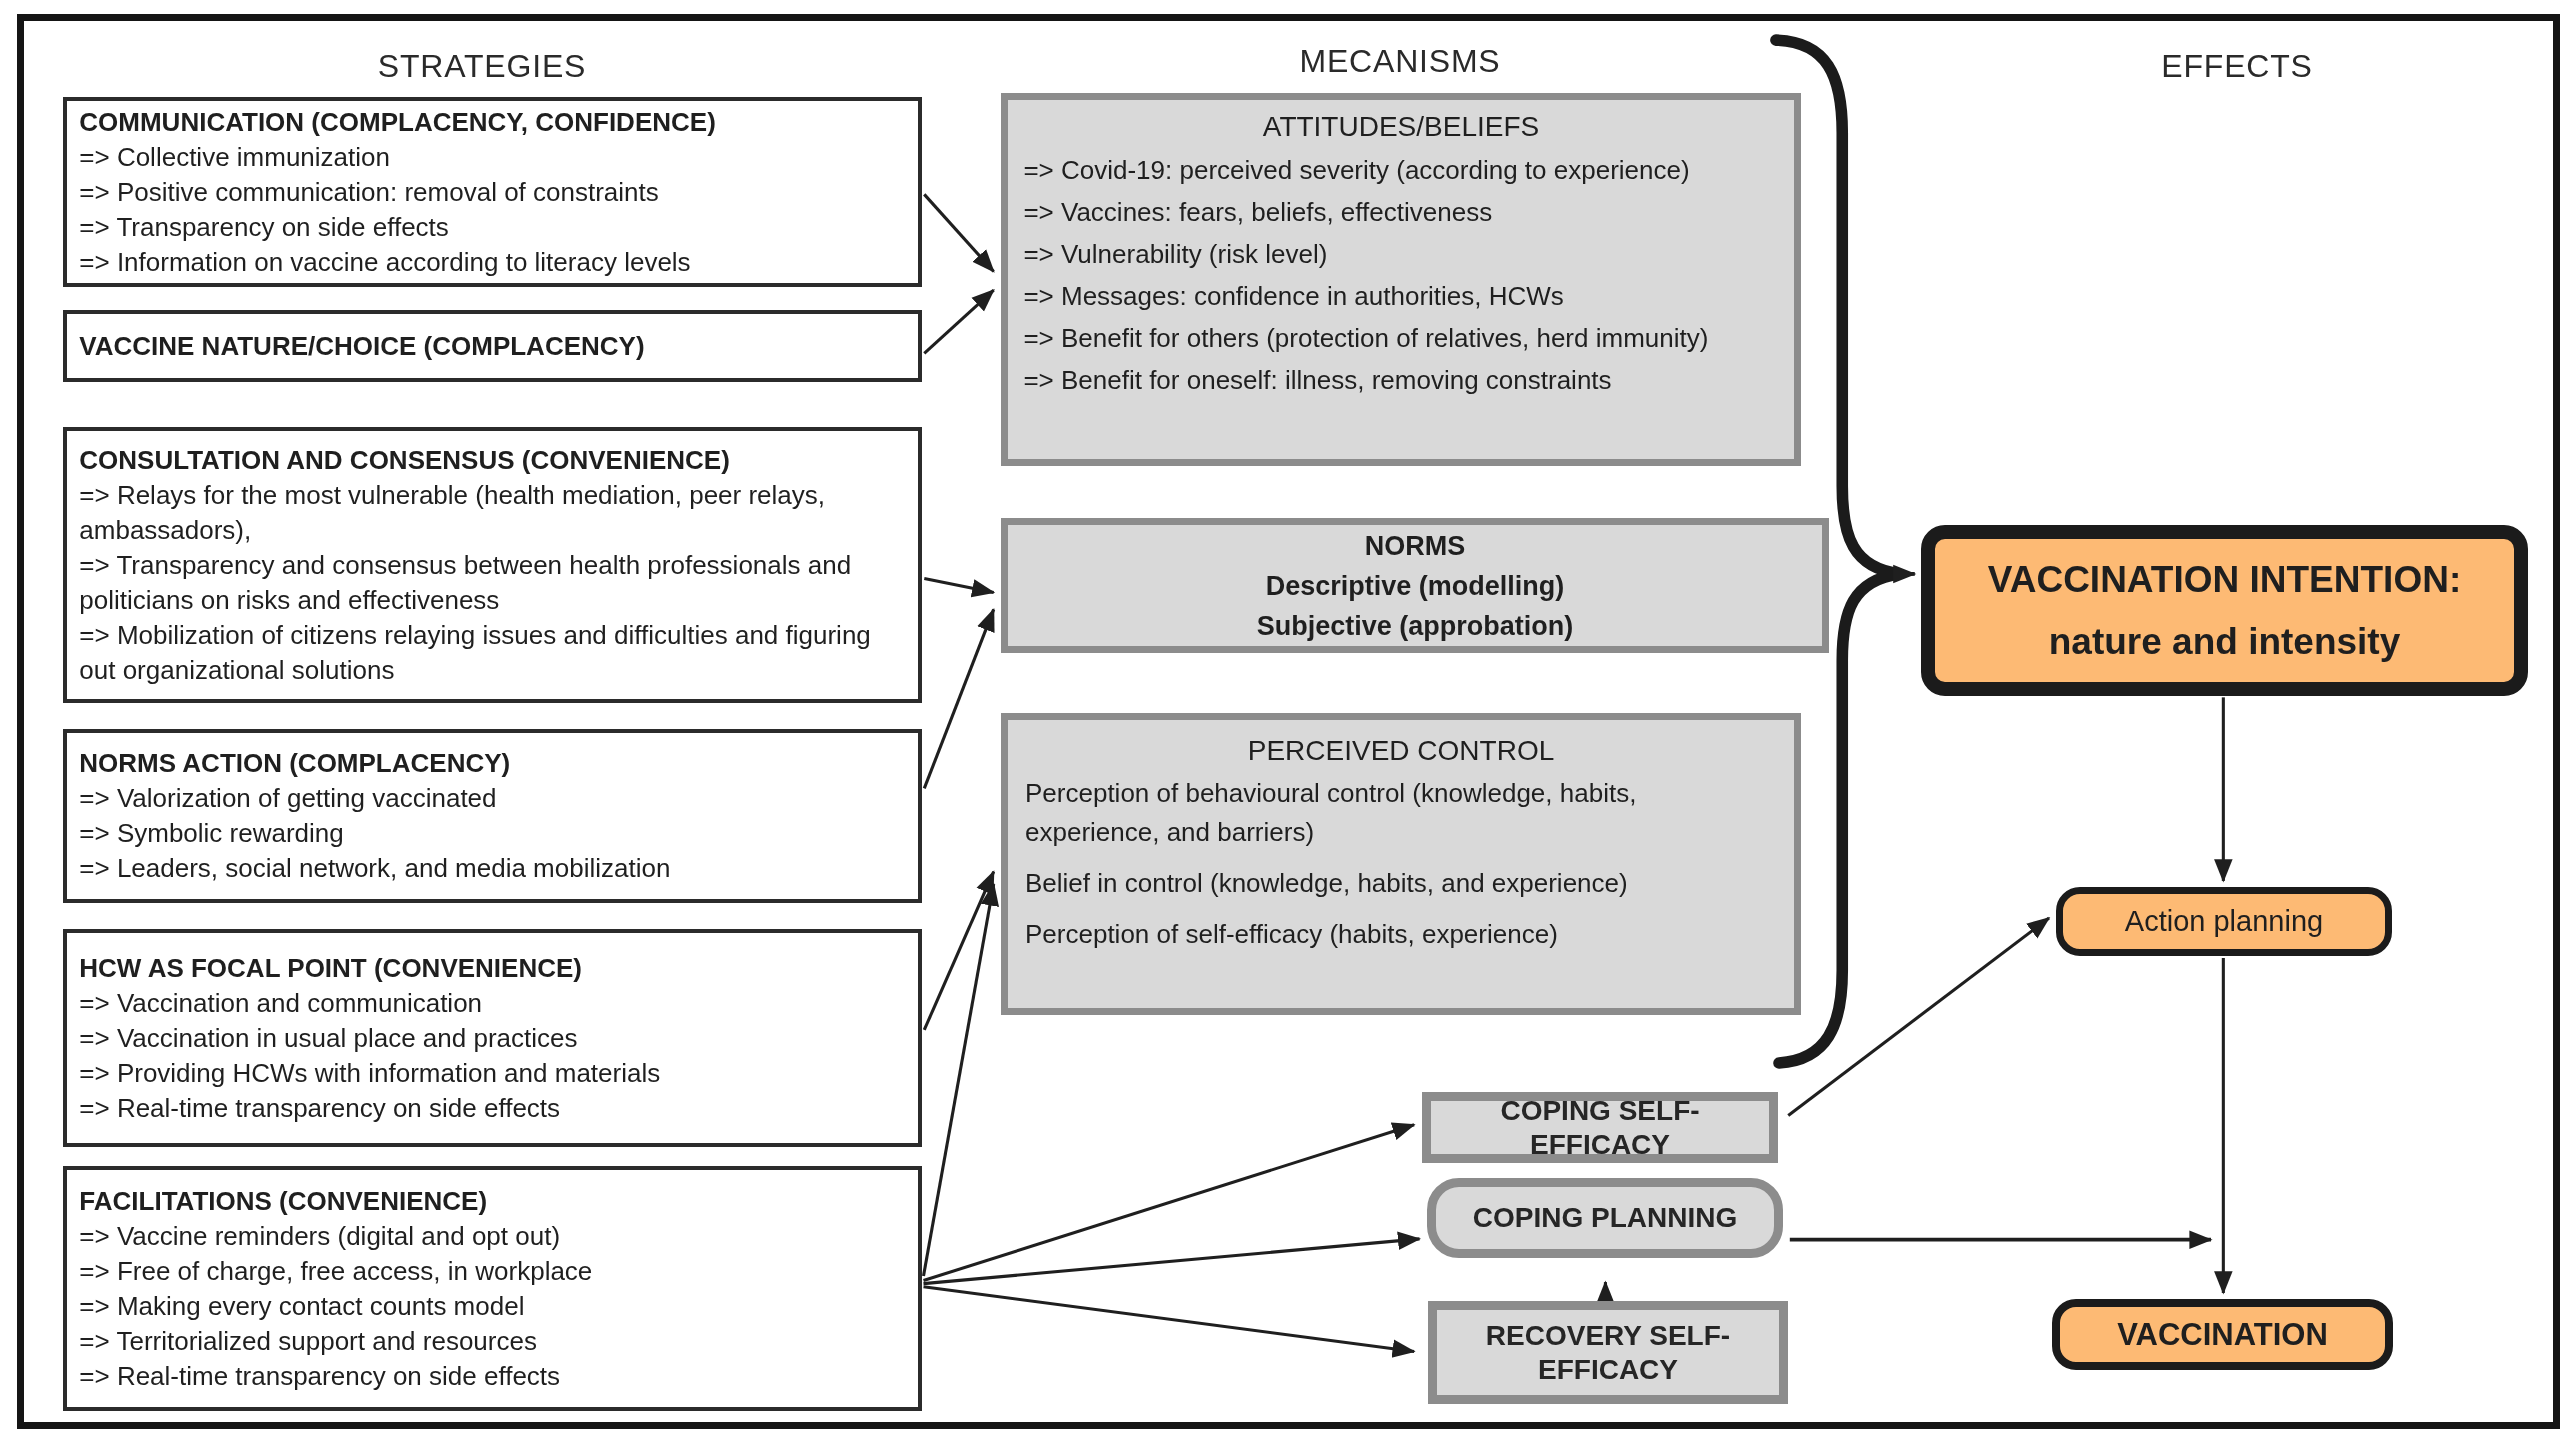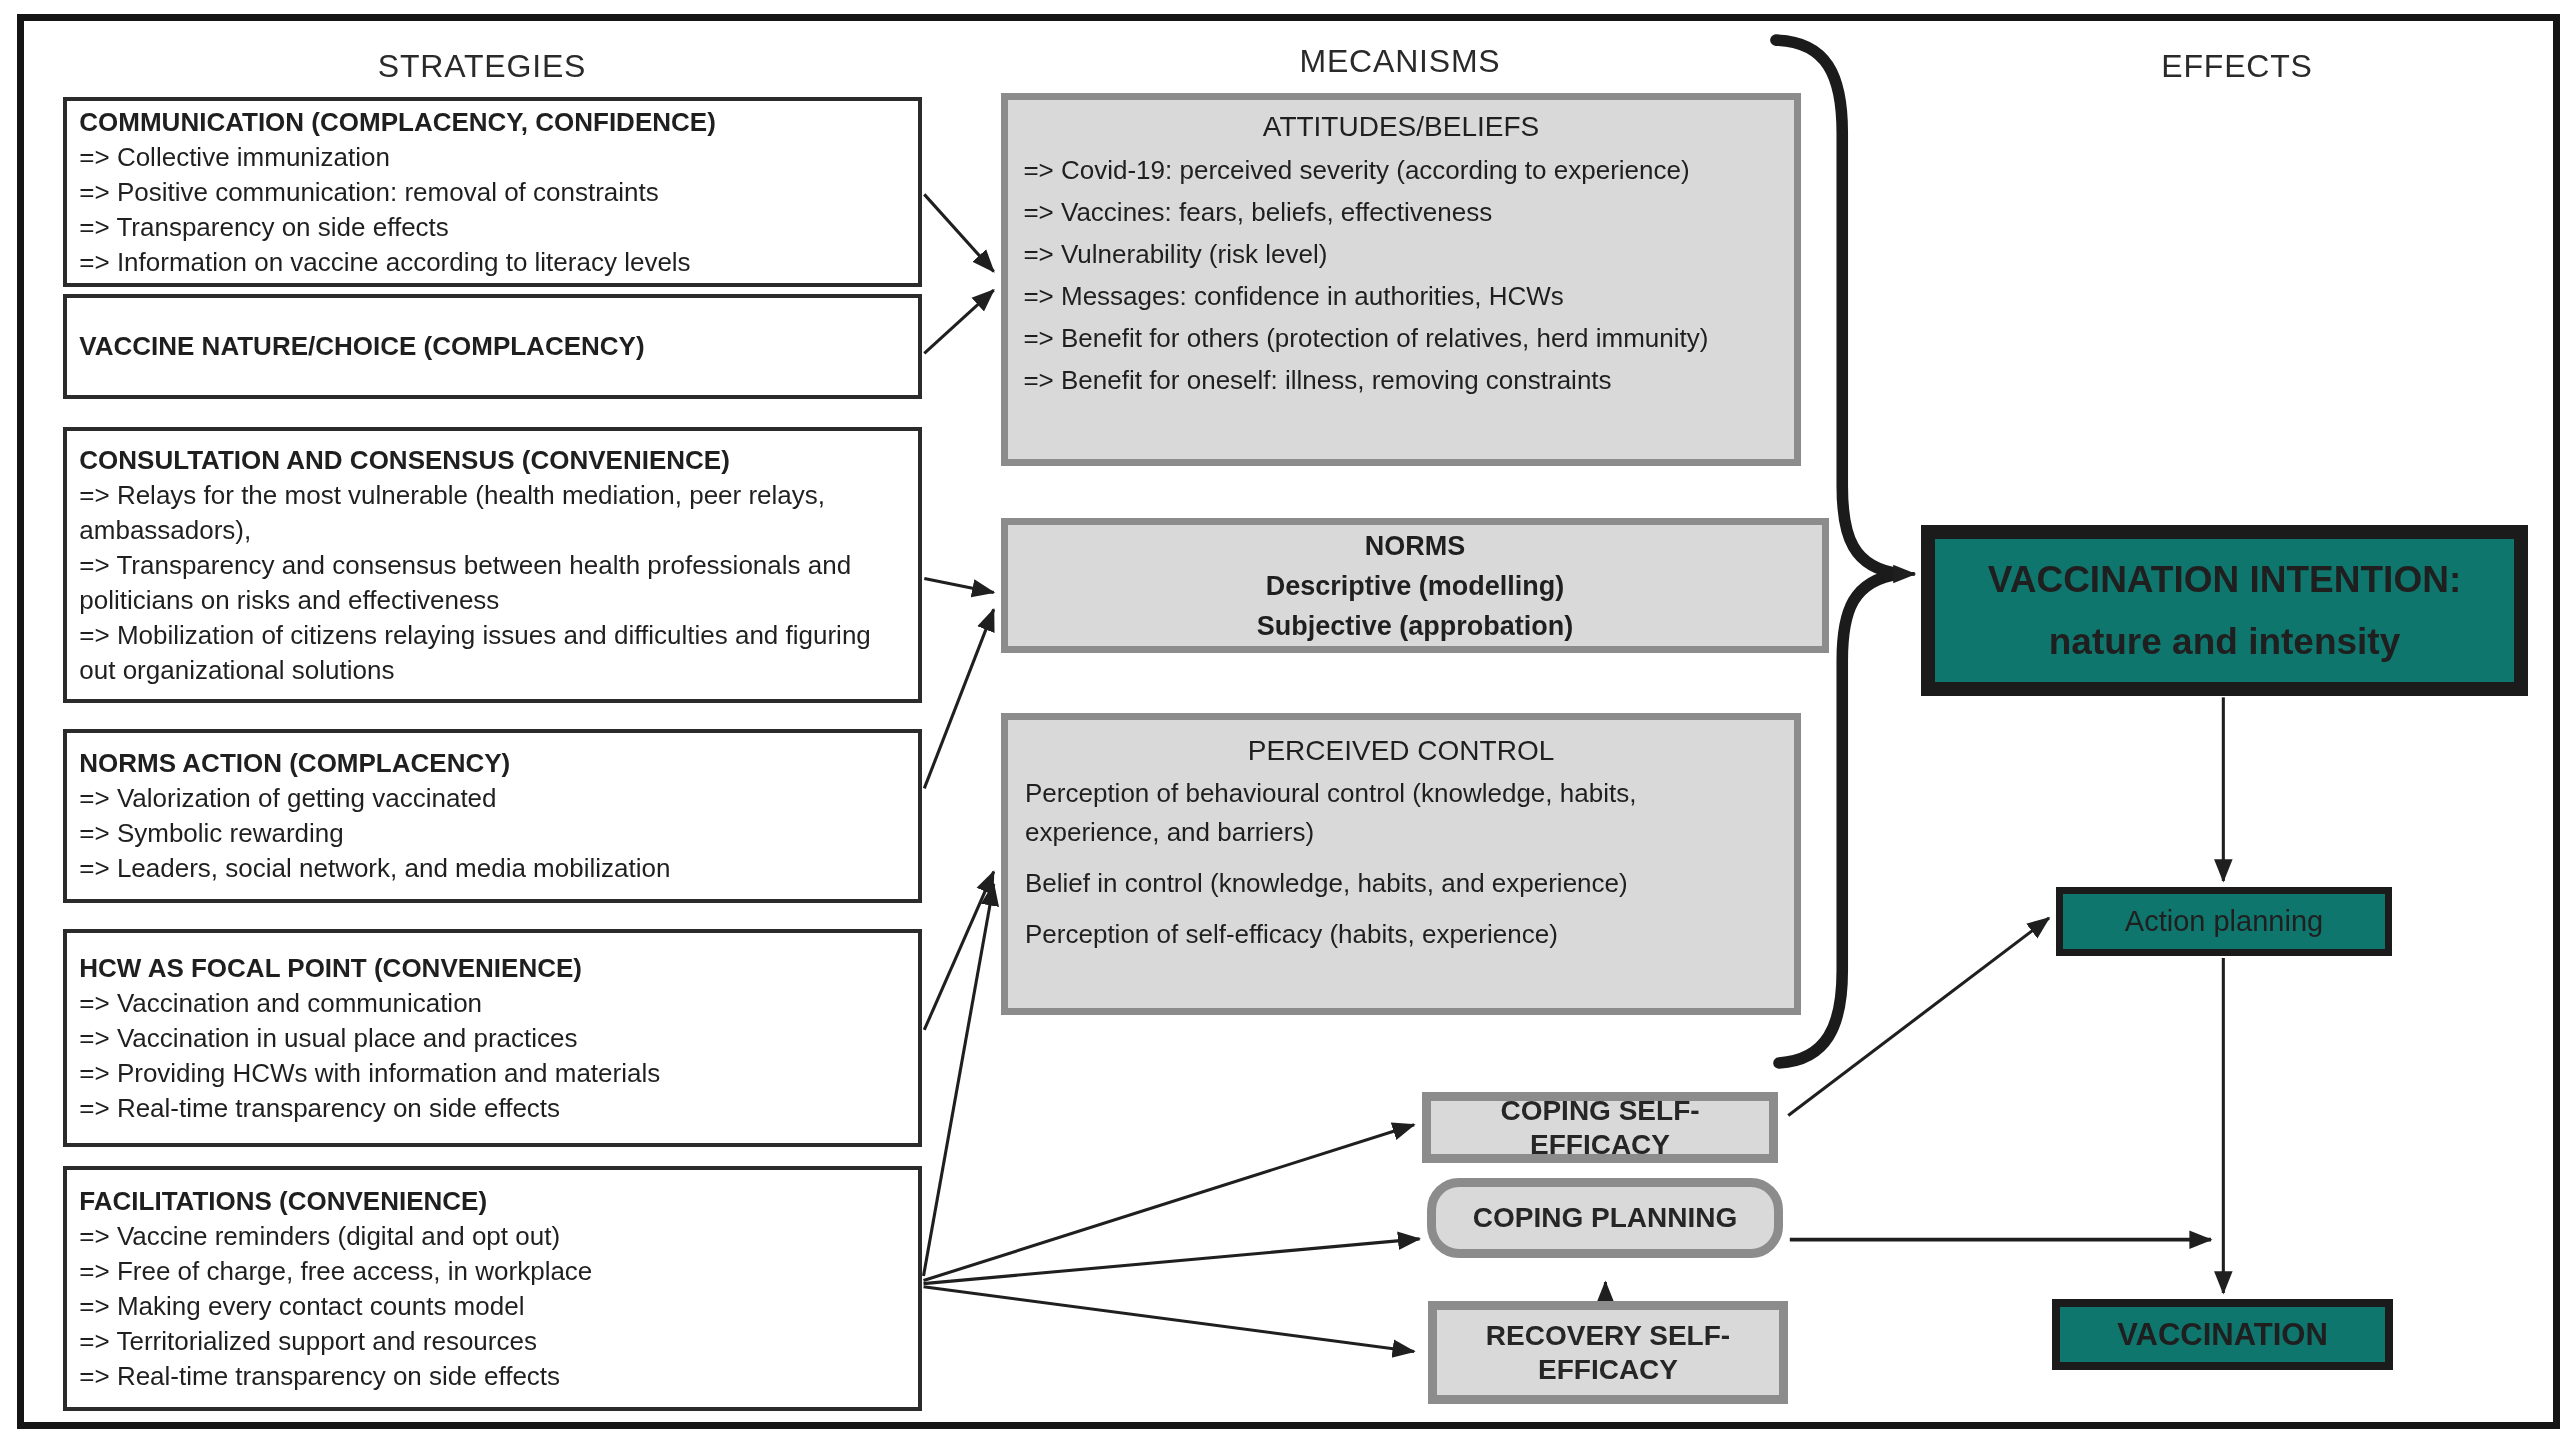--- a/index.html
+++ b/index.html
@@ -38,23 +38,24 @@
   .mbox.norms{display:flex;flex-direction:column;justify-content:center;text-align:center;}
   .norms-line{font-weight:bold;font-size:27px;line-height:40px;}
   .pc-item{font-size:26px;line-height:39px;padding:0 17px;margin-bottom:12.3px;text-align:left;}
   .gbox-small{
     position:absolute;background:#d9d9d9;border:9.3px solid #8c8c8c;
     box-sizing:border-box;display:flex;align-items:center;justify-content:center;
     font-weight:bold;font-size:28px;text-align:center;line-height:34px;color:#262626;
   }
   
   .ebox{
-    position:absolute;background:#0f766e;box-sizing:border-box;
+    position:absolute;background:#fdba74;box-sizing:border-box;
     display:flex;flex-direction:column;align-items:center;justify-content:center;
     text-align:center;
+    border-radius:24px;
   }
   #vaccination-intention{
     left:1921px;top:525px;width:607px;height:171px;border:14px solid #1b1b1b;
     font-weight:bold;font-size:37px;line-height:62px;
   }
   #action-planning{
     left:2056px;top:887px;width:336px;height:69px;border:7px solid #1b1b1b;
     font-size:29px;
   }
   #vaccination{
@@ -98,21 +99,21 @@
   <div class="col-header" style="left:2237px;top:48px;">EFFECTS</div>
 
   <div class="sbox" style="top:97px;height:190px;">
     <div class="sbox-title">COMMUNICATION (COMPLACENCY, CONFIDENCE)</div>
     <div class="sbox-item">=&gt; Collective immunization</div>
     <div class="sbox-item">=&gt; Positive communication: removal of constraints</div>
     <div class="sbox-item">=&gt; Transparency on side effects</div>
     <div class="sbox-item">=&gt; Information on vaccine according to literacy levels</div>
   </div>
 
-  <div class="sbox" style="top:294px;height:105px;">
+  <div class="sbox" style="top:310px;height:72px;">
     <div class="sbox-title">VACCINE NATURE/CHOICE (COMPLACENCY)</div>
   </div>
 
   <div class="sbox" style="top:427px;height:276px;">
     <div class="sbox-title">CONSULTATION AND CONSENSUS (CONVENIENCE)</div>
     <div class="sbox-item">=&gt; Relays for the most vulnerable (health mediation, peer relays, ambassadors),</div>
     <div class="sbox-item">=&gt; Transparency and consensus between health professionals and politicians on risks and effectiveness</div>
     <div class="sbox-item">=&gt; Mobilization of citizens relaying issues and difficulties and figuring out organizational solutions</div>
   </div>
 

